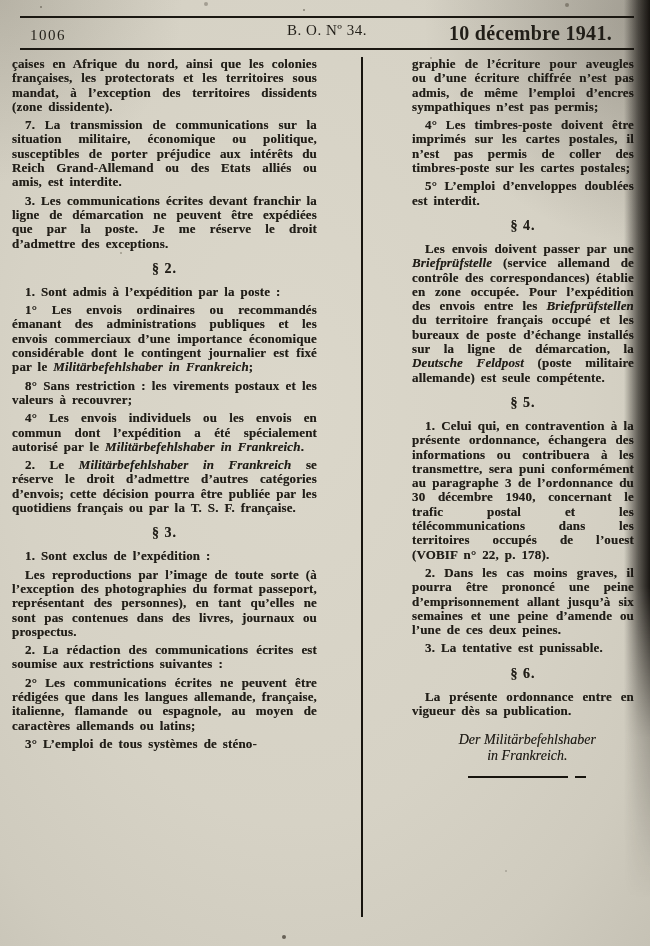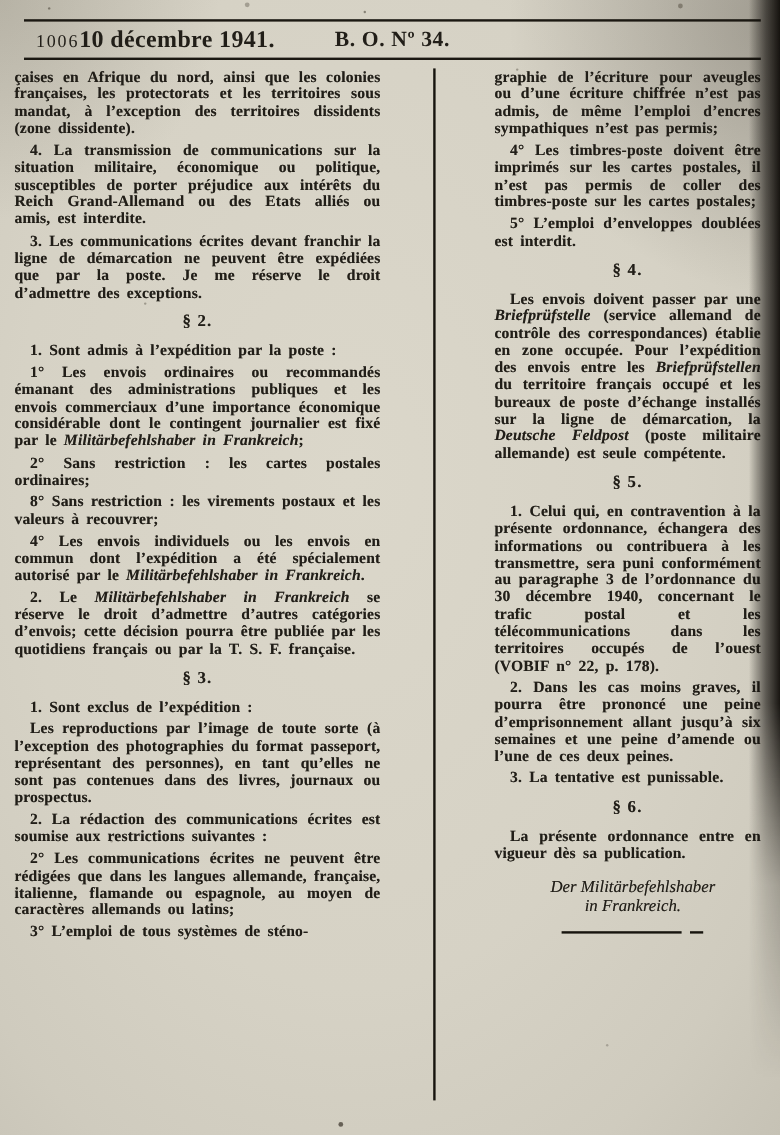--- a/index.html
+++ b/index.html
@@ -32,27 +32,27 @@
       120px 252px 0 0 rgba(70,64,52,.4),
       604px 318px 0 0 rgba(70,64,52,.45),
       283px 936px 0 1px rgba(55,50,40,.7),
       92px 700px 0 0 rgba(70,64,52,.35),
       505px 870px 0 0 rgba(70,64,52,.3);
   }
   header{margin:16px 16px 0 20px;position:relative;}
   .rule{height:2px;background:#1b1812;}
   .header-row{
     position:relative;
-    display:flex;align-items:baseline;
-    padding:4px 8px 4px 10px;height:22px;
+    display:flex;justify-content:space-between;align-items:baseline;
+    padding:4px 8px 4px 10px;height:22px;gap:43px;
   }
   .pagenum{font-size:15px;letter-spacing:1.5px;font-weight:500;}
   .bulletin{
     position:absolute;left:50%;transform:translateX(-50%);
-    font-weight:700;font-size:18px;letter-spacing:.5px;
+    font-weight:400;font-size:15px;letter-spacing:.5px;
   }
   .issue-date{font-weight:700;font-size:20px;letter-spacing:.3px;padding-right:14px;}
   .columns{
     display:flex;
     padding:7px 16px 0 12px;
     height:872px;overflow:hidden;
     position:relative;
     gap:40px;
   }
   .col{text-align:justify;}
@@ -107,26 +107,25 @@
       <span class="pagenum">1006</span>
       <span class="bulletin">B. O. Nº 34.</span>
       <span class="issue-date">10 décembre 1941.</span>
     </div>
     <div class="rule"></div>
   </header>
 
   <main class="columns">
     <section class="col col-left">
         <p class="para"><span>çaises en Afrique du nord, ainsi que les colonies françaises, les protectorats et les territoires sous mandat, à l’exception des territoires dissidents (zone dissidente).</span></p>
-        <p class="para indent"><span>4. La transmission de communications sur la situation militaire, économique ou politique, susceptibles de porter préjudice aux intérêts du Reich Grand-Allemand ou des Etats alliés ou amis, est interdite.</span></p>
+        <p class="para indent"><span>7. La transmission de communications sur la situation militaire, économique ou politique, susceptibles de porter préjudice aux intérêts du Reich Grand-Allemand ou des Etats alliés ou amis, est interdite.</span></p>
         <p class="para indent"><span>3. Les communications écrites devant franchir la ligne de démarcation ne peuvent être expédiées que par la poste. Je me réserve le droit d’admettre des exceptions.</span></p>
         <h2 class="section-heading">§ 2.</h2>
         <p class="para indent"><span>1. Sont admis à l’expédition par la poste :</span></p>
         <p class="para indent"><span>1° Les envois ordinaires ou recommandés émanant des administrations publiques et les envois commerciaux d’une importance économique considérable dont le contingent journalier est fixé par le </span><span class="bi">Militärbefehlshaber in Frankreich</span><span>;</span></p>
-        <p class="para indent"><span>2° Sans restriction : les cartes postales ordinaires;</span></p>
         <p class="para indent"><span>8° Sans restriction : les virements postaux et les valeurs à recouvrer;</span></p>
         <p class="para indent"><span>4° Les envois individuels ou les envois en commun dont l’expédition a été spécialement autorisé par le </span><span class="bi">Militärbefehlshaber in Frankreich</span><span>.</span></p>
         <p class="para indent"><span>2. Le </span><span class="bi">Militärbefehlshaber in Frankreich</span><span> se réserve le droit d’admettre d’autres catégories d’envois; cette décision pourra être publiée par les quotidiens français ou par la T. S. F. française.</span></p>
         <h2 class="section-heading">§ 3.</h2>
         <p class="para indent"><span>1. Sont exclus de l’expédition :</span></p>
         <p class="para indent"><span>Les reproductions par l’image de toute sorte (à l’exception des photographies du format passeport, représentant des personnes), en tant qu’elles ne sont pas contenues dans des livres, journaux ou prospectus.</span></p>
         <p class="para indent"><span>2. La rédaction des communications écrites est soumise aux restrictions suivantes :</span></p>
         <p class="para indent"><span>2° Les communications écrites ne peuvent être rédigées que dans les langues allemande, française, italienne, flamande ou espagnole, au moyen de caractères allemands ou latins;</span></p>
         <p class="para indent"><span>3° L’emploi de tous systèmes de sténo-</span></p>
       </section>

